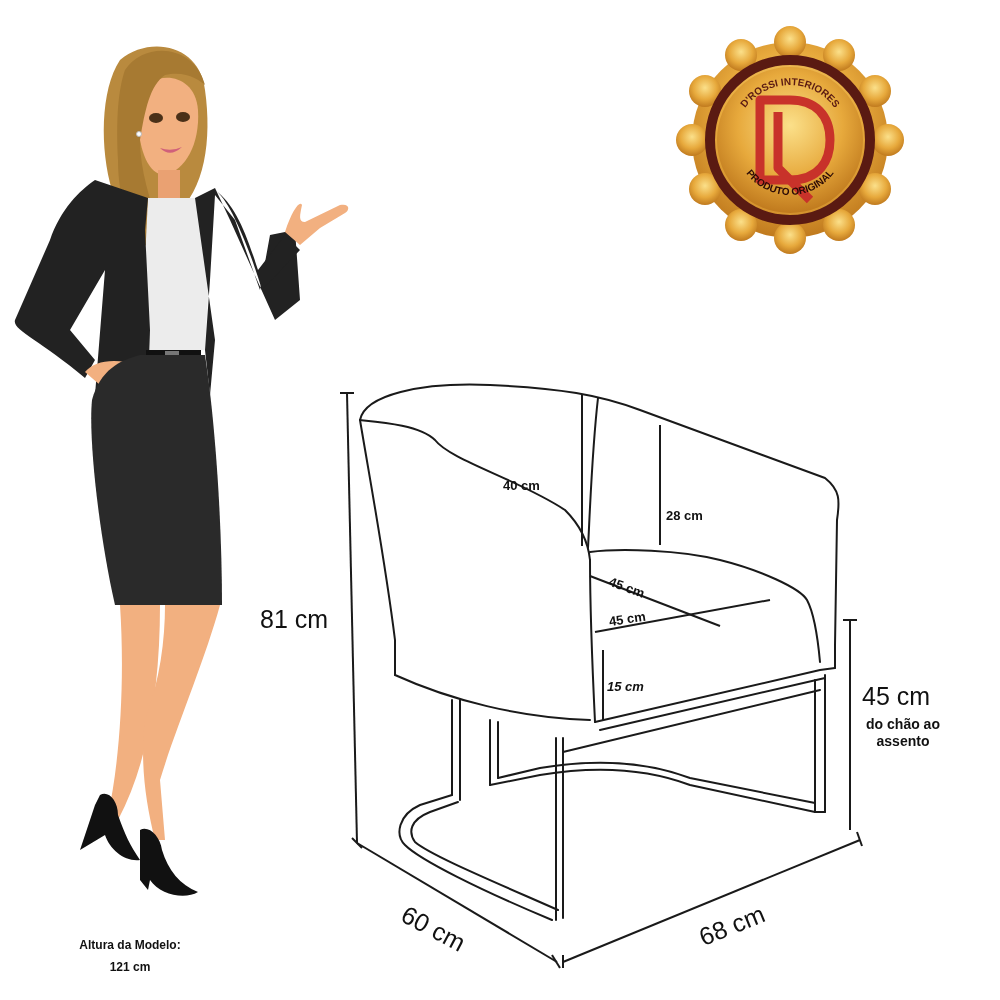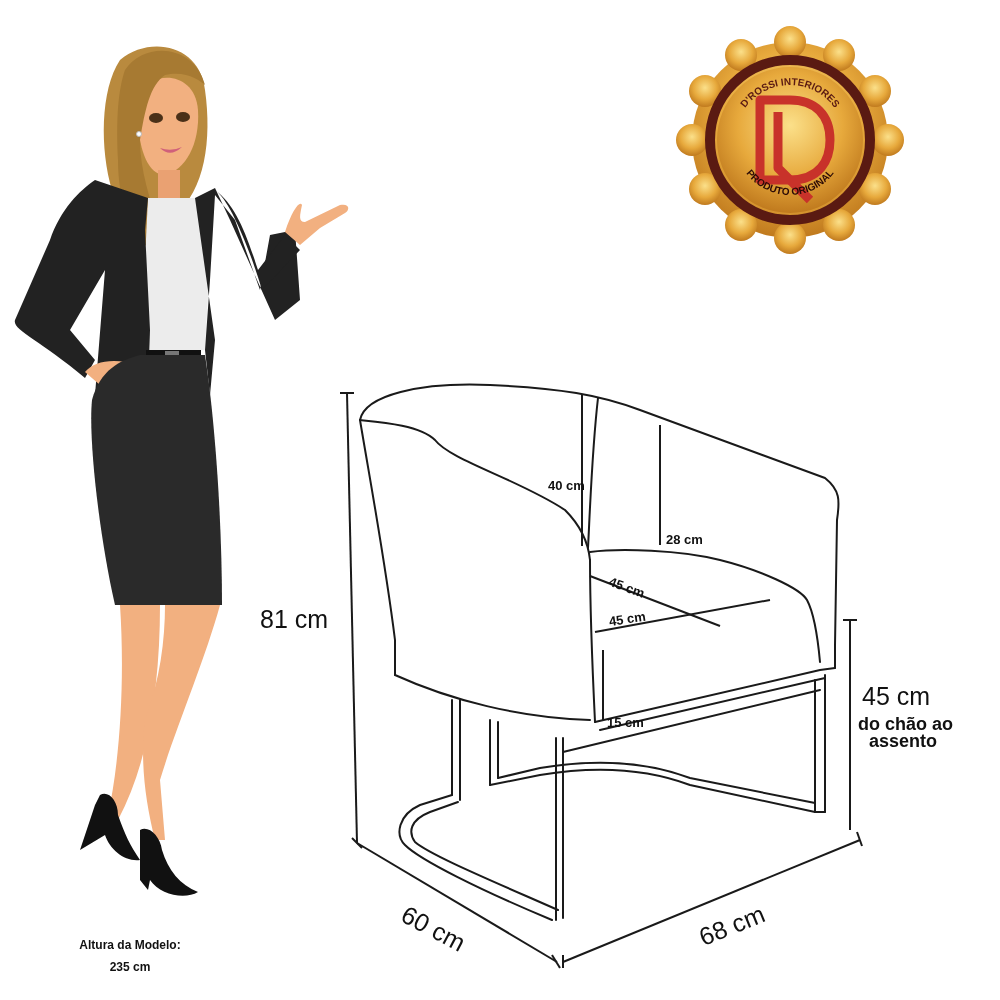--- a/index.html
+++ b/index.html
@@ -2,21 +2,21 @@
 <html><head>
 <meta charset="utf-8">
 <style>
   html, body { margin:0; padding:0; background:#ffffff; }
   body { width:1000px; height:1000px; position:relative; overflow:hidden; font-family:"Liberation Sans", sans-serif; }
   .layer { position:absolute; left:0; top:0; width:1000px; height:1000px; }
   .lbl { position:absolute; color:#111; white-space:nowrap; }
   .dim-big { font-size:25px; font-weight:normal; }
   .dim-small { font-size:13px; font-weight:bold; }
   .caption { font-size:12px; font-weight:bold; text-align:center; line-height:22px; }
-  .note { font-size:18px; font-weight:bold; text-align:center; line-height:17px; }
+  .note { font-size:14px; font-weight:bold; text-align:center; line-height:17px; }
 </style>
 </head>
 <body>
 
 <svg class="layer" viewBox="0 0 1000 1000" xmlns="http://www.w3.org/2000/svg">
 
   <path d="M120 60 C150 35 200 45 205 90 C212 140 205 190 175 215 L160 250 C140 240 118 225 112 190 C100 150 100 90 120 60Z" fill="#b98a3e"></path>
 
   <path d="M140 95 C150 70 195 70 198 110 C200 145 185 170 165 175 C148 175 140 150 138 125Z" fill="#f2b080"></path>
 
@@ -161,22 +161,22 @@
 </svg>
 
 <div class="lbl dim-big" style="left:260px; top:605px;text-align:right;">81 cm</div>
 <div class="lbl dim-big" style="left:410px; top:900px; transform:rotate(28deg); transform-origin:left top;">60 cm</div>
 <div class="lbl dim-big" style="left:695px; top:925px; transform:rotate(-22deg); transform-origin:left top;">68 cm</div>
 <div class="lbl dim-big" style="left:862px; top:682px;">45 cm</div>
 <div class="lbl note" style="left:858px; top:716px; width:90px;">
   <div>do chão ao</div>
   <div>assento</div>
 </div>
-<div class="lbl dim-small" style="left:548px; top:478px;text-align:right;">40 cm</div>
-<div class="lbl dim-small" style="left:666px; top:532px;">28 cm</div>
+<div class="lbl dim-small" style="left:503px; top:478px;text-align:right;">40 cm</div>
+<div class="lbl dim-small" style="left:666px; top:508px;">28 cm</div>
 <div class="lbl dim-small" style="left:612px; top:574px; transform:rotate(20deg); transform-origin:left top;">45 cm</div>
 <div class="lbl dim-small" style="left:608px; top:614px; transform:rotate(-8deg); transform-origin:left top;">45 cm</div>
-<div class="lbl dim-small" style="left:607px; top:715px;">15 cm</div>
+<div class="lbl dim-small" style="left:607px; top:679px;font-style:italic;">15 cm</div>
 
 <div class="lbl caption" style="left:15px; top:934px; width:230px;">
   <div>Altura da Modelo:</div>
-  <div>235 cm</div>
+  <div>121 cm</div>
 </div>
 
 </body></html>

